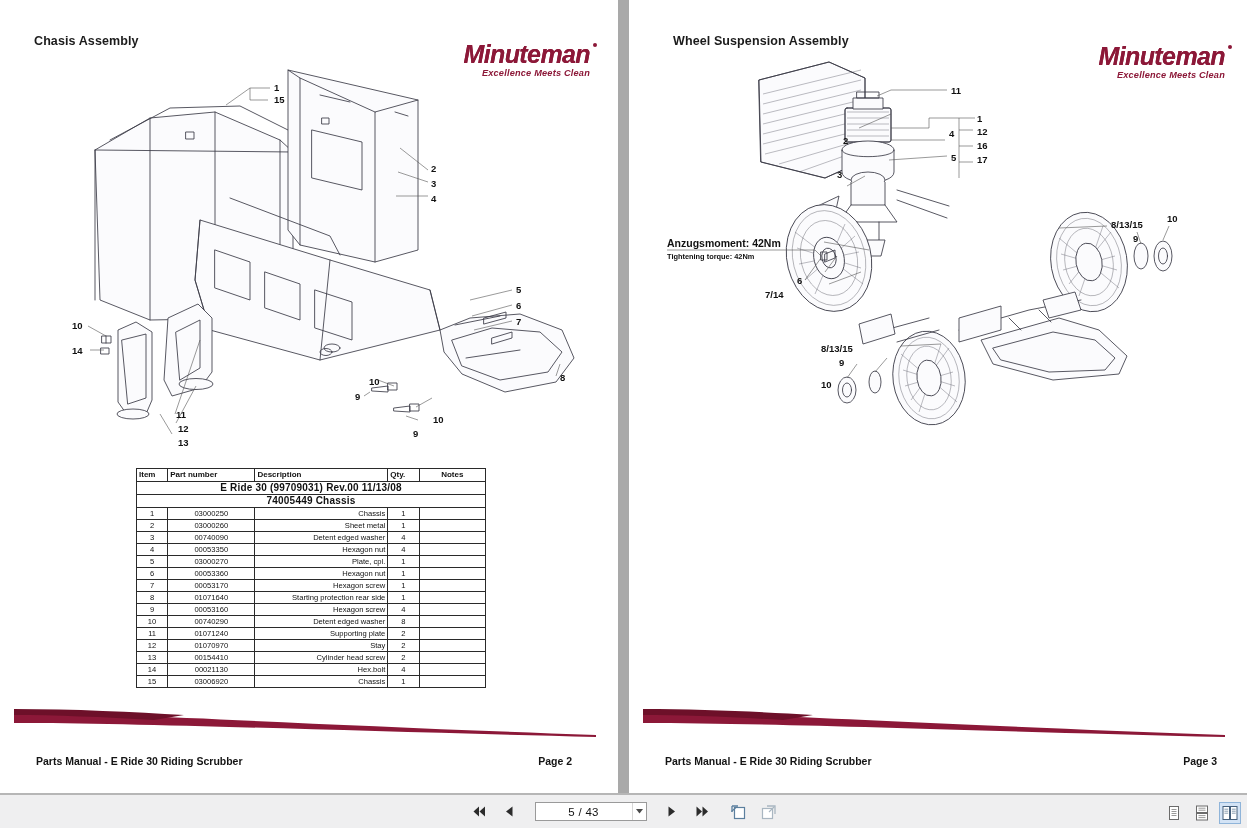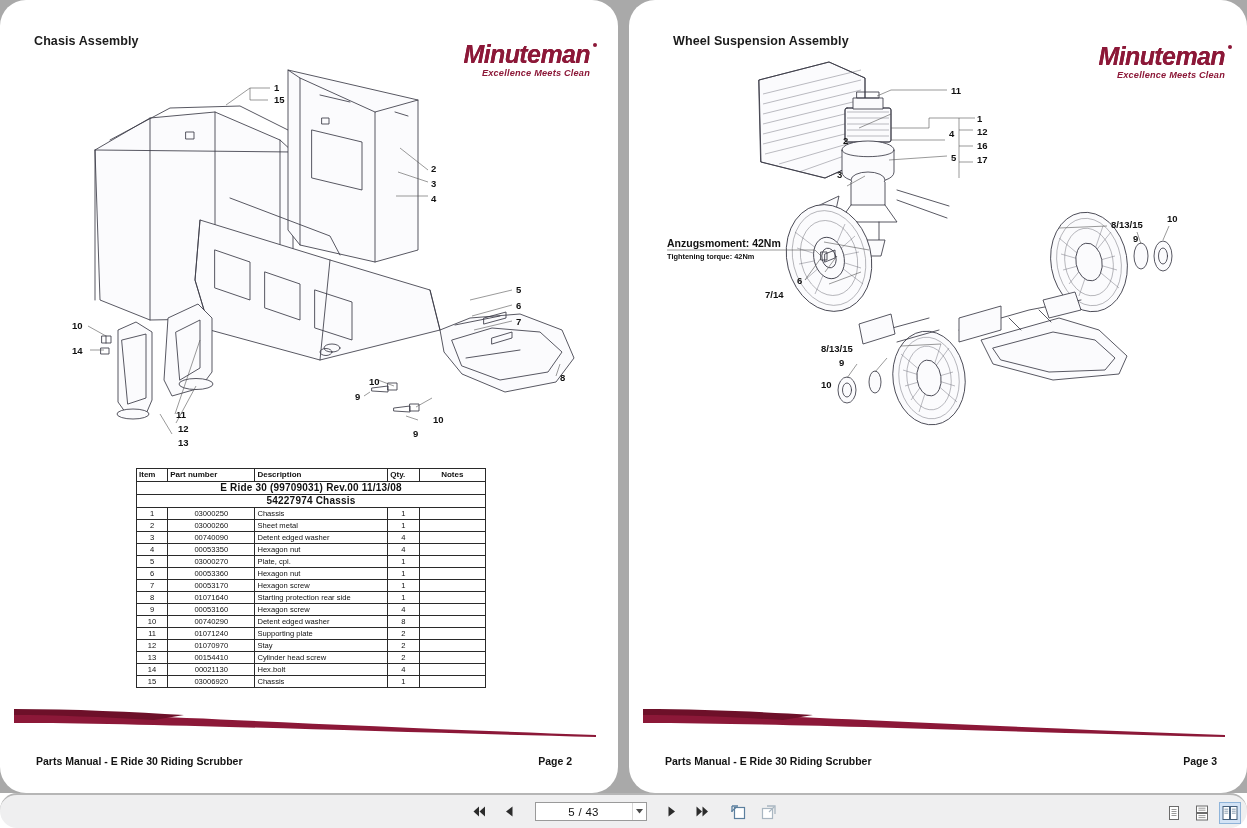--- a/index.html
+++ b/index.html
@@ -22,21 +22,20 @@
     justify-content: space-between;
     align-items: stretch;
     overflow: hidden;
   }
   .page {
     position: relative;
     width: 618px;
     height: 793px;
     background: #ffffff;
     overflow: hidden;
-    border-radius: 26px;
   }
   .page.left  { margin-right: 0px; }
   .page.right { }
   .page-inner { position: absolute; inset: 0; }
 
   
   .pg-title {
     position: absolute;
     top: 34px;
     font-size: 12.5px;
@@ -109,21 +108,21 @@
     letter-spacing: .2px;
   }
   .parts-table thead.colhead td {
     text-align: left;
     font-weight: bold;
     font-size: 8px;
     height: 12.5px;
   }
   .c-item { width: 30px; text-align: center; }
   .c-part { width: 84px; text-align: center; }
-  .c-desc { width: 128px; text-align: left; padding-left: 3px; }
+  .c-desc { width: 128px; text-align: right; padding-left: 3px; }
   .c-qty  { width: 30px; text-align: center; }
   .c-note { width: 64px; text-align: left; padding-left: 3px; }
 
   #table-left  { left: 136px; top: 468px; width: 350px; }
 
   
   .swoosh {
     position: absolute;
     left: 0; right: 0;
     height: 28px;
@@ -156,21 +155,20 @@
   
   #toolbar {
     position: absolute;
     left: 0; top: 793px;
     width: 1247px; height: 35px;
     background: #efeff0;
     border-top: 2px solid #b6b6b6;
     display: flex;
     align-items: center;
     justify-content: center;
-    border-radius: 17px;
   }
   .tb-group { display: flex; align-items: center; gap: 9px; }
   .tb-btn {
     width: 21px; height: 21px;
     display: flex; align-items: center; justify-content: center;
     background: transparent;
     border: none;
     cursor: pointer;
     color: #2b2b2b;
     padding: 0;
@@ -320,21 +318,21 @@
             <text class="lbl" x="178" y="446">13</text>
           </g>
         </svg>
 
         <table class="parts-table" id="table-left">
           <tbody>
             <tr class="tbl-title">
               <td colspan="5">E Ride  30  (99709031)  Rev.00  11/13/08</td>
             </tr>
             <tr class="tbl-title">
-              <td colspan="5">54227974   Chassis</td>
+              <td colspan="5">74005449   Chassis</td>
             </tr>
           </tbody>
           <thead class="colhead">
             <tr>
               <td class="c-item">Item</td>
               <td class="c-part">Part number</td>
               <td class="c-desc" style="">Description</td>
               <td class="c-qty">Qty.</td>
               <td class="c-note" style="text-align:center">Notes</td>
             </tr>

